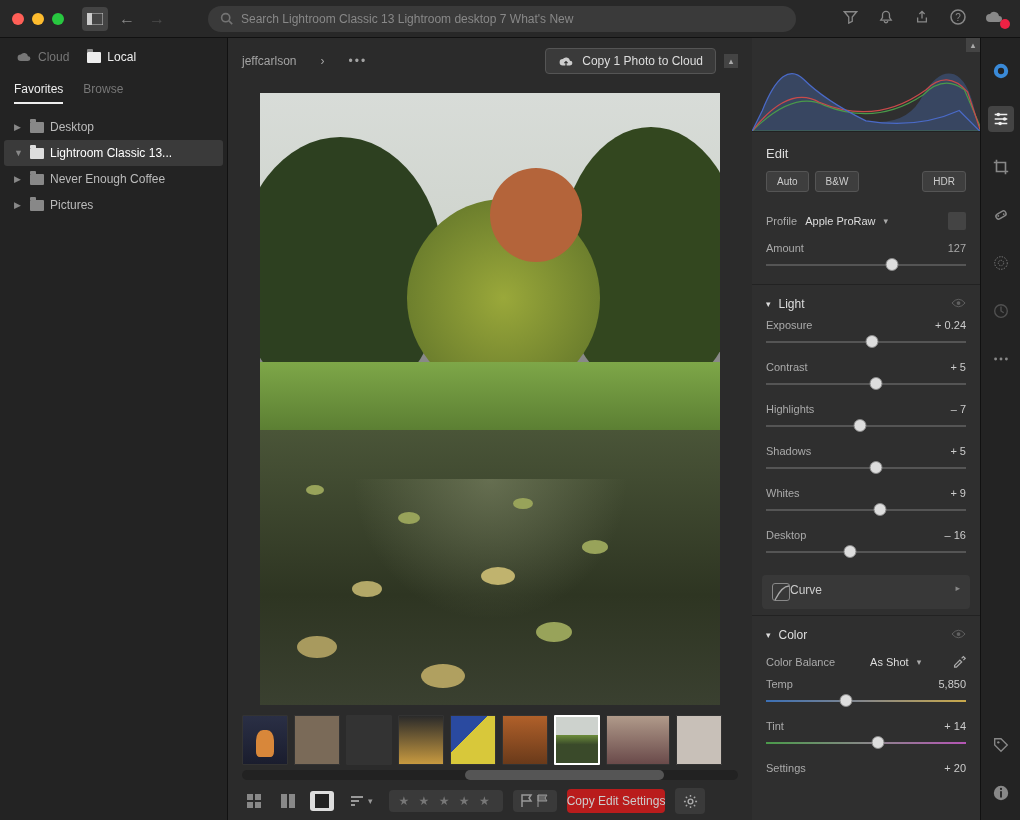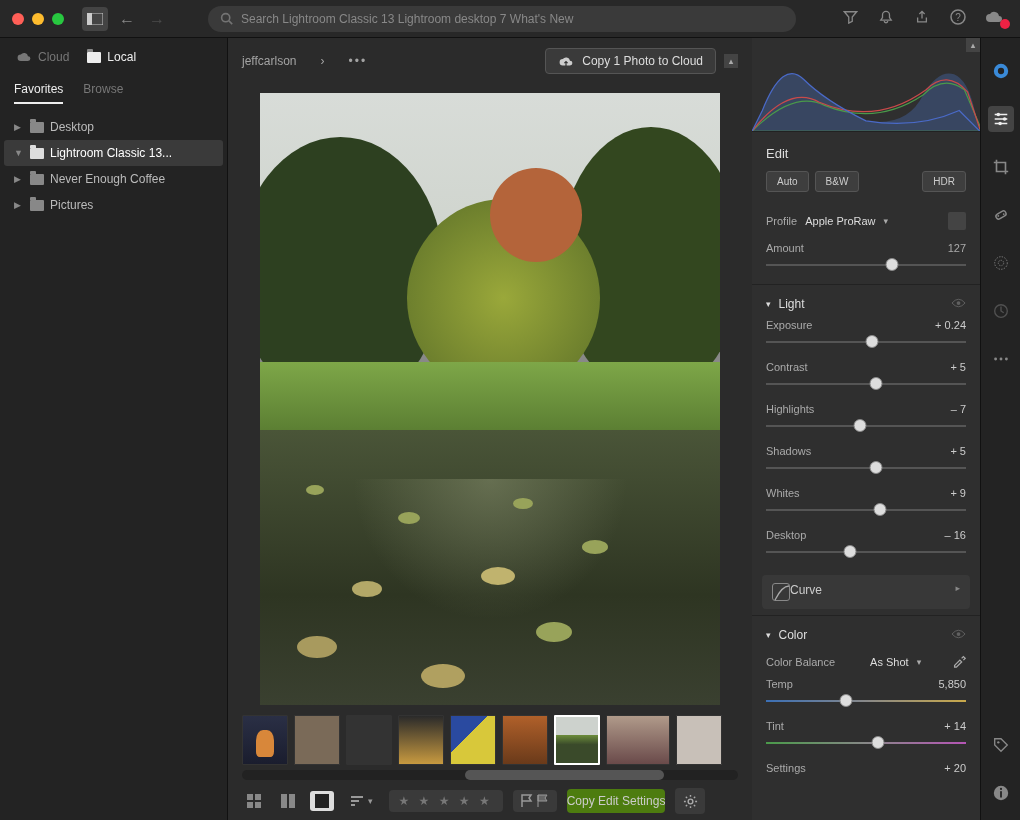--- a/index.html
+++ b/index.html
@@ -74,21 +74,21 @@
   .scroll-strip{height:10px;margin:2px 14px;background:#222;border-radius:5px;position:relative;}
   .scroll-strip .sthumb{position:absolute;left:45%;width:40%;top:0;bottom:0;background:#555;border-radius:5px;}
 
   
   .bottombar{height:38px;display:flex;align-items:center;gap:10px;padding:0 14px;background:#2b2b2b;}
   .view-btn{width:24px;height:20px;display:flex;align-items:center;justify-content:center;color:#888;cursor:pointer;border-radius:3px;}
   .view-btn.active{background:#ddd;color:#222;}
   .sortbtn{display:flex;align-items:center;gap:4px;color:#999;cursor:pointer;padding:0 6px;}
   .stars{background:#3a3a3a;border-radius:4px;padding:4px 10px;color:#777;letter-spacing:3px;cursor:pointer;}
   .flagbox{background:#3a3a3a;border-radius:4px;padding:4px 8px;color:#888;display:flex;gap:4px;cursor:pointer;}
-  .copyedit{background:#4d7c0f;border-radius:4px;padding:5px 0;color:#ccc;cursor:pointer;}
+  .copyedit{background:#b91c1c;border-radius:4px;padding:5px 0;color:#ccc;cursor:pointer;}
   .gearbtn{background:#3a3a3a;border-radius:4px;width:30px;height:26px;display:flex;align-items:center;justify-content:center;color:#aaa;cursor:pointer;}
 
   
   .sidebar-r{width:228px;background:#2f2f2f;overflow-y:auto;display:flex;flex-direction:column;}
   .histo{height:94px;position:relative;border-bottom:1px solid #222;}
   .histo svg{position:absolute;inset:0;}
   .histo .coll{position:absolute;top:0;right:0;width:14px;height:14px;background:#444;color:#aaa;font-size:9px;display:flex;align-items:center;justify-content:center;}
   .panel-title{padding:14px 14px 10px;color:#ddd;font-size:13px;}
   .btnrow{display:flex;gap:6px;padding:0 14px 12px;}
   .pillbtn{background:#3e3e3e;border:1px solid #555;border-radius:3px;padding:4px 10px;font-size:10px;color:#ccc;cursor:pointer;}

